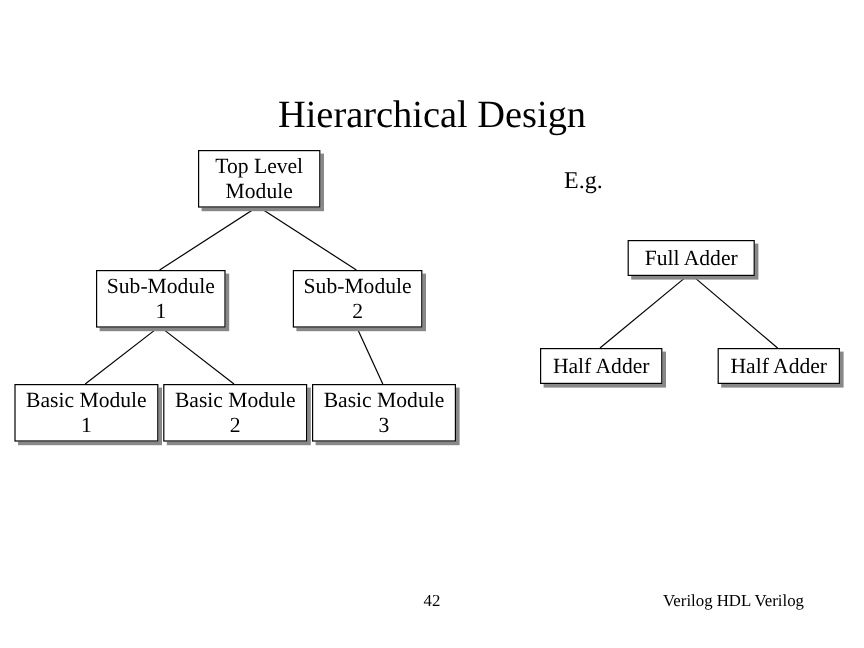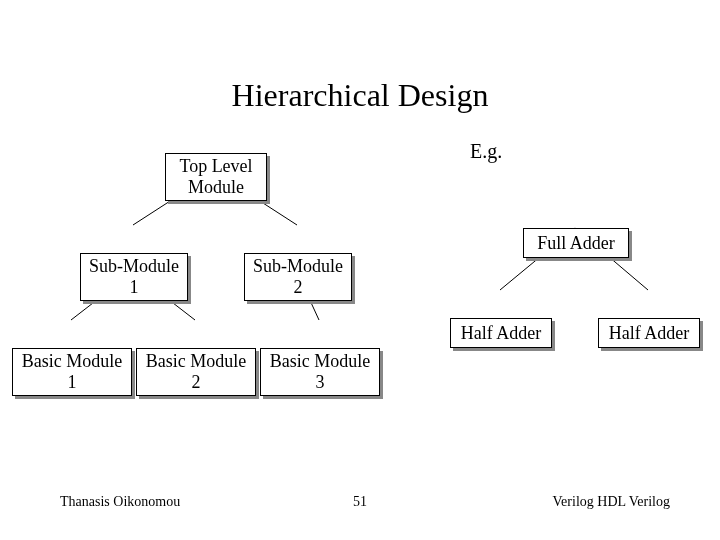--- a/index.html
+++ b/index.html
@@ -34,21 +34,20 @@
     background: #fff;
     border: 1px solid #000;
     box-shadow: 3px 3px 0 0 #888;
     text-align: center;
     font-size: 18px;
     display: flex;
     align-items: center;
     justify-content: center;
     line-height: 1.15;
     white-space: pre-line;
-    margin-top: 28px;
   }
   svg.lines {
     position: absolute;
     left: 0;
     top: 0;
     pointer-events: none;
   }
   .footer-left {
     position: absolute;
     left: 60px;
@@ -113,17 +112,16 @@
 
   <div class="box" style="left:260px; top:320px; width:118px; height:46px;">Basic Module
 3</div>
 
   <div class="box" style="left:523px; top:200px; width:104px; height:28px;font-family:Liberation Serif, serif;">Full Adder</div>
 
   <div class="box" style="left:450px; top:290px; width:100px; height:28px;">Half Adder</div>
 
   <div class="box" style="left:598px; top:290px; width:100px; height:28px;">Half Adder</div>
 
-  <div class="footer-left">Thanasis Oikonomou</div>
-  <div class="footer-center">51</div>
+  <div class="footer-center">42</div>
   <div class="footer-right">Verilog HDL Verilog</div>
 
 </div>
 
 </body></html>

